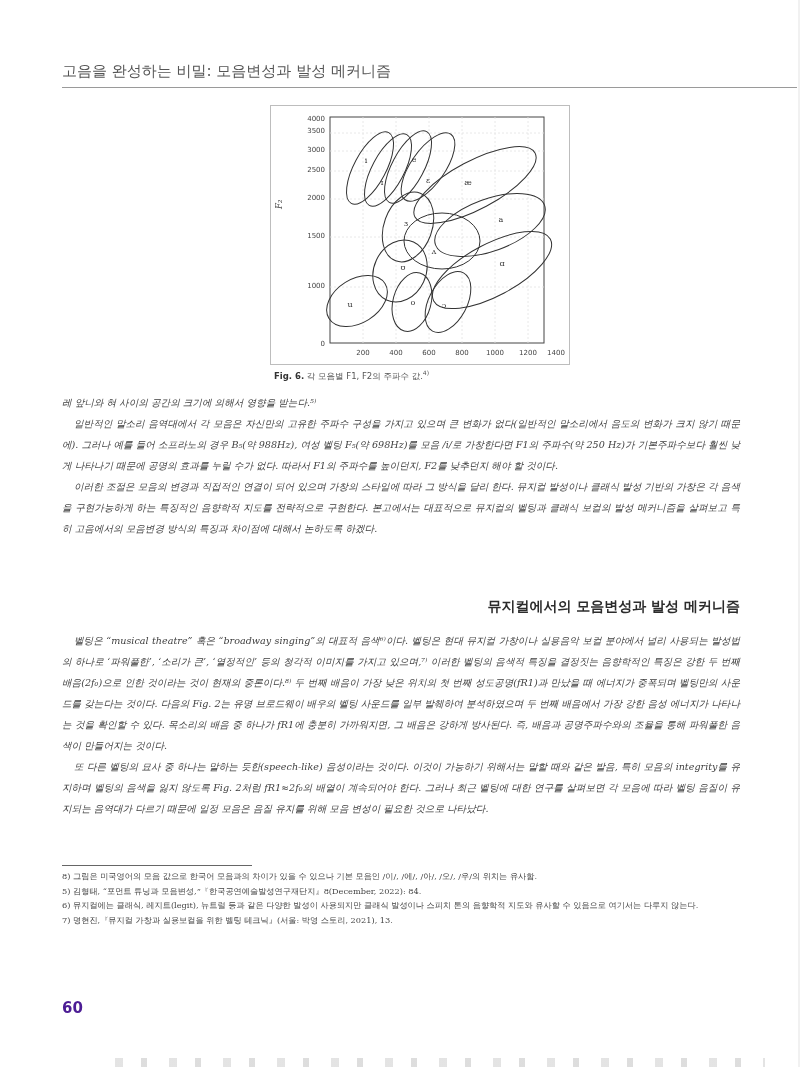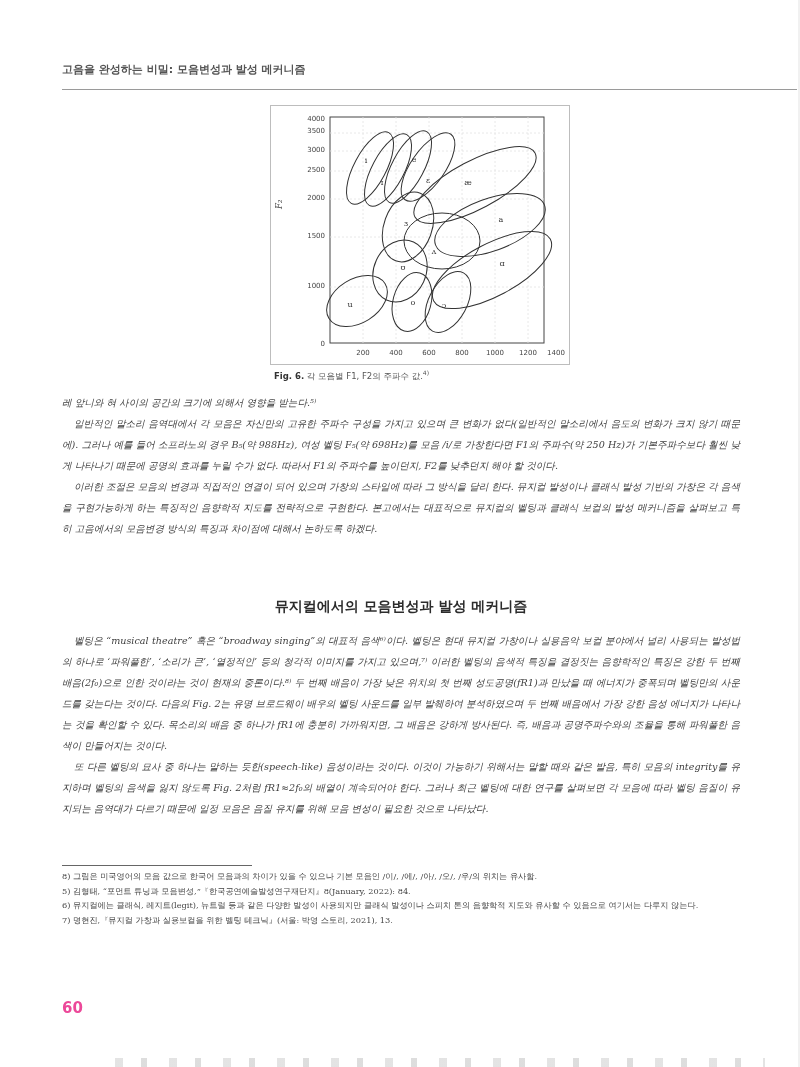--- a/index.html
+++ b/index.html
@@ -4,56 +4,55 @@
   <style>
     html, body { margin: 0; padding: 0; background: #ffffff; }
     body {
       width: 800px; height: 1067px; position: relative; overflow: hidden;
       font-family: "DejaVu Serif", "Liberation Serif", serif;
       color: #3a3a3a;
     }
     .running-header {
       position: absolute; left: 62px; top: 62px; width: 735px;
       font-family: "DejaVu Sans", "Liberation Sans", sans-serif;
-      font-size: 11px; color: #555; padding-bottom: 12px;
+      font-size: 15px; color: #555; padding-bottom: 6px;
       border-bottom: 1px solid #9a9a9a;
-      font-weight: bold;
     }
     .figure { position: absolute; left: 270px; top: 105px; width: 300px; height: 260px; }
     .figure svg { display: block; }
     .fig-caption {
       position: absolute; left: 274px; top: 369px; width: 320px;
       font-family: "DejaVu Sans", "Liberation Sans", sans-serif;
       font-size: 8.5px; color: #555;
     }
     .fig-caption b { font-weight: bold; color: #333; }
     .body-text {
       position: absolute; left: 62px; width: 678px;
       font-size: 9.6px; line-height: 21px; text-align: justify;
       color: #404040;
     }
     .body-text p { margin: 0; font-style: italic; }
     .body-text p.indent { text-indent: 12px; }
     .section-title {
       position: absolute; left: 62px; width: 678px; top: 598px;
-      text-align: center; font-family: "DejaVu Sans", "Liberation Sans", sans-serif;
+      text-align: right; font-family: "DejaVu Sans", "Liberation Sans", sans-serif;
       font-weight: bold; font-size: 14px; color: #2c2c2c;
     }
     .footnote-rule {
       position: absolute; left: 62px; top: 865px; width: 190px; height: 1px; background: #666;
     }
     .footnotes {
       position: absolute; left: 62px; top: 869px; width: 690px;
       font-size: 8.2px; line-height: 14.5px; color: #444;
     }
     .footnotes .fn { padding-left: 13px; text-indent: -13px; }
     .page-number {
       position: absolute; left: 62px; top: 999px;
       font-family: "DejaVu Sans", "Liberation Sans", sans-serif;
-      font-weight: bold; font-size: 15px; color: #ec4899;
+      font-weight: bold; font-size: 15px; color: #4c1d95;
     }
     .bottom-bleed {
       position: absolute; left: 115px; top: 1058px; width: 650px; height: 9px;
       background: repeating-linear-gradient(90deg, #d8d8d8 0 8px, #ffffff 8px 26px, #cfcfcf 26px 32px, #ffffff 32px 54px);
       opacity: 0.7;
     }
     .right-edge {
       position: absolute; right: 0; top: 0; width: 2px; height: 1067px; background: #f1f1f1;
     }
   </style>
@@ -157,20 +156,20 @@
 
 <div class="body-text" style="top:630px;">
   <p class="indent">벨팅은 “musical theatre” 혹은 “broadway singing”의 대표적 음색⁶⁾이다. 벨팅은 현대 뮤지컬 가창이나 실용음악 보컬 분야에서 널리 사용되는 발성법의 하나로 ‘파워풀한’, ‘소리가 큰’, ‘열정적인’ 등의 청각적 이미지를 가지고 있으며,⁷⁾ 이러한 벨팅의 음색적 특징을 결정짓는 음향학적인 특징은 강한 두 번째 배음(2f₀)으로 인한 것이라는 것이 현재의 중론이다.⁸⁾ 두 번째 배음이 가장 낮은 위치의 첫 번째 성도공명(fR1)과 만났을 때 에너지가 중폭되며 벨팅만의 사운드를 갖는다는 것이다. 다음의 Fig. 2는 유명 브로드웨이 배우의 벨팅 사운드를 일부 발췌하여 분석하였으며 두 번째 배음에서 가장 강한 음성 에너지가 나타나는 것을 확인할 수 있다. 목소리의 배음 중 하나가 fR1에 충분히 가까워지면, 그 배음은 강하게 방사된다. 즉, 배음과 공명주파수와의 조율을 통해 파워풀한 음색이 만들어지는 것이다.</p>
   <p class="indent">또 다른 벨팅의 묘사 중 하나는 말하는 듯한(speech-like) 음성이라는 것이다. 이것이 가능하기 위해서는 말할 때와 같은 발음, 특히 모음의 integrity를 유지하며 벨팅의 음색을 잃지 않도록 Fig. 2처럼 fR1≈2f₀의 배열이 계속되어야 한다. 그러나 최근 벨팅에 대한 연구를 살펴보면 각 모음에 따라 벨팅 음질이 유지되는 음역대가 다르기 때문에 일정 모음은 음질 유지를 위해 모음 변성이 필요한 것으로 나타났다.</p>
 </div>
 
 <div class="footnote-rule"></div>
 
 <div class="footnotes">
   <div class="fn">8) 그림은 미국영어의 모음 값으로 한국어 모음과의 차이가 있을 수 있으나 기본 모음인 /이/, /에/, /아/, /오/, /우/의 위치는 유사함.</div>
-  <div class="fn">5) 김형태, “포먼트 튜닝과 모음변성,”『한국공연예술발성연구재단지』8(January, 2022): 84.</div>
+  <div class="fn">5) 김형태, “포먼트 튜닝과 모음변성,”『한국공연예술발성연구재단지』8(December, 2022): 84.</div>
   <div class="fn">6) 뮤지컬에는 클래식, 레지트(legit), 뉴트럴 등과 같은 다양한 발성이 사용되지만 클래식 발성이나 스피치 톤의 음향학적 지도와 유사할 수 있음으로 여기서는 다루지 않는다.</div>
   <div class="fn">7) 명현진,『뮤지컬 가창과 실용보컬을 위한 벨팅 테크닉』(서울: 박영 스토리, 2021), 13.</div>
 </div>
 
 <div class="page-number">60</div>
 
 <div class="bottom-bleed"></div>
 
 </body></html>

